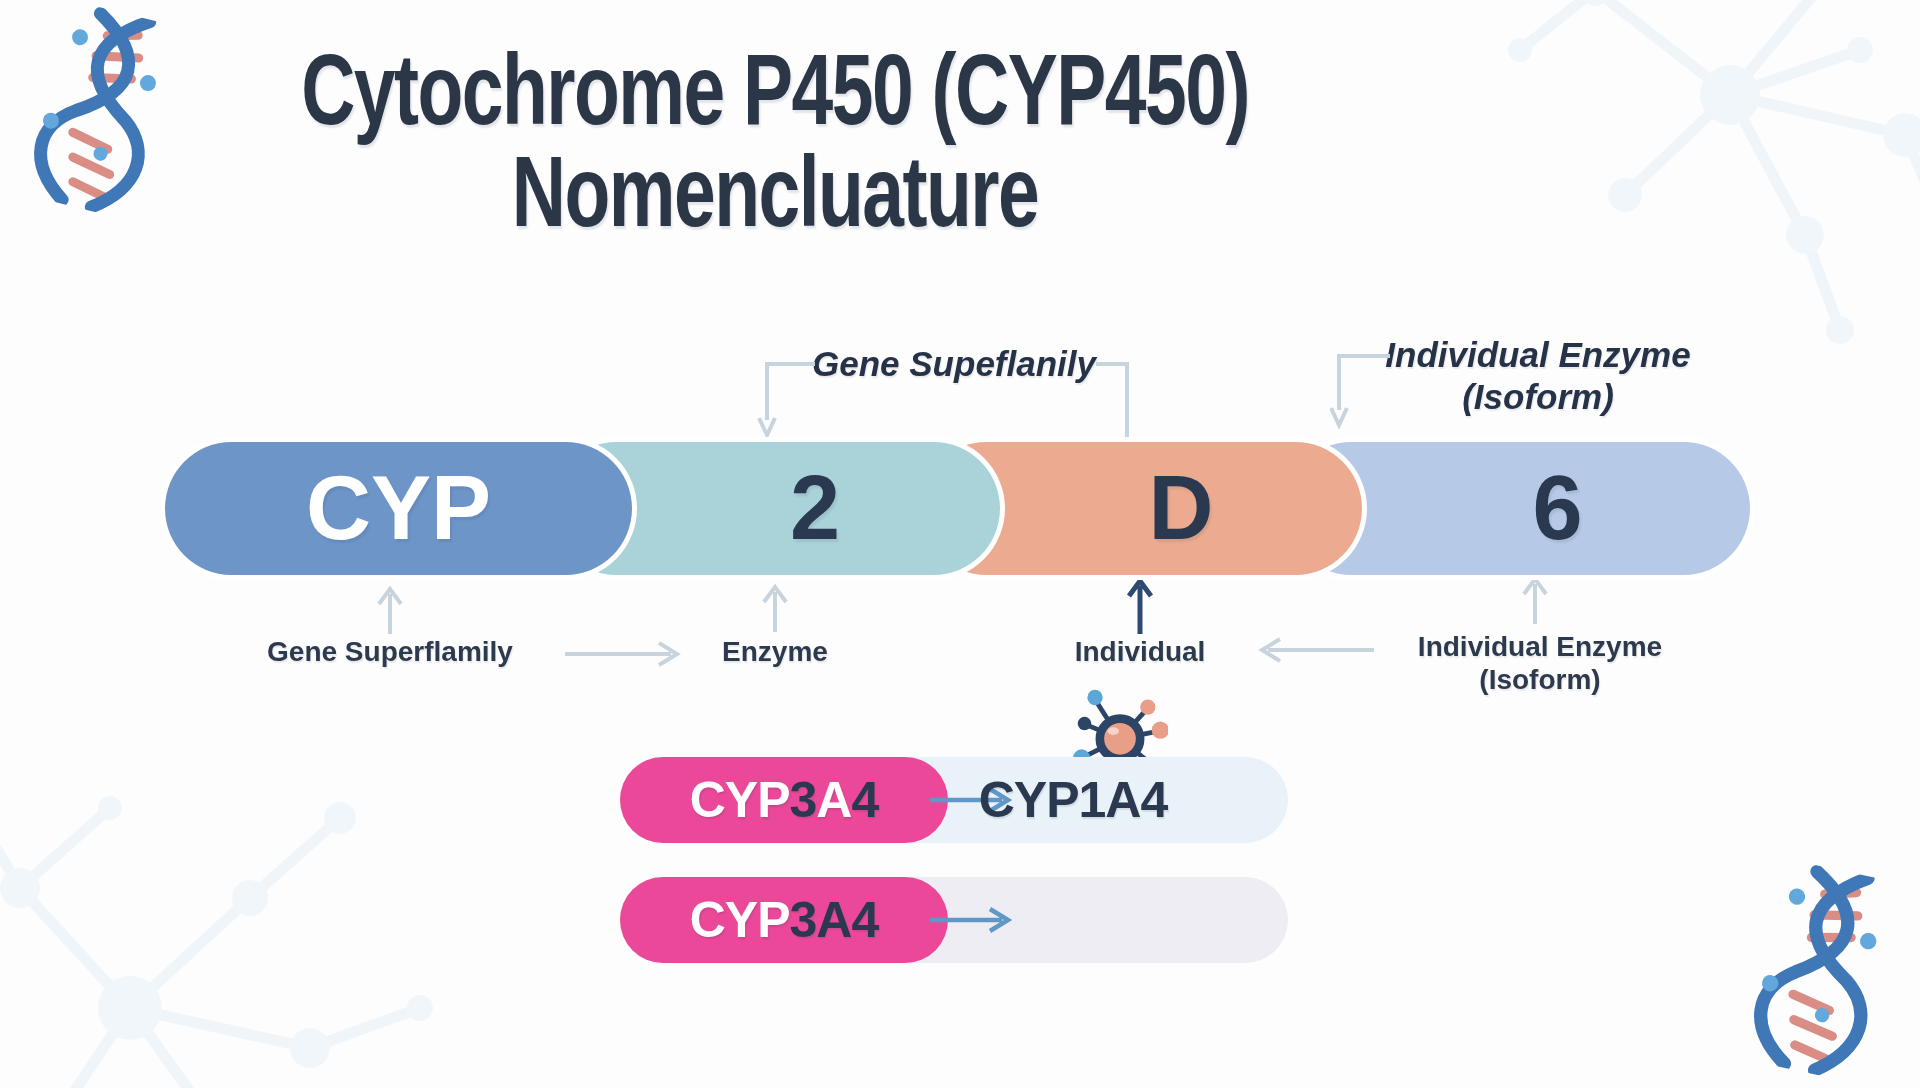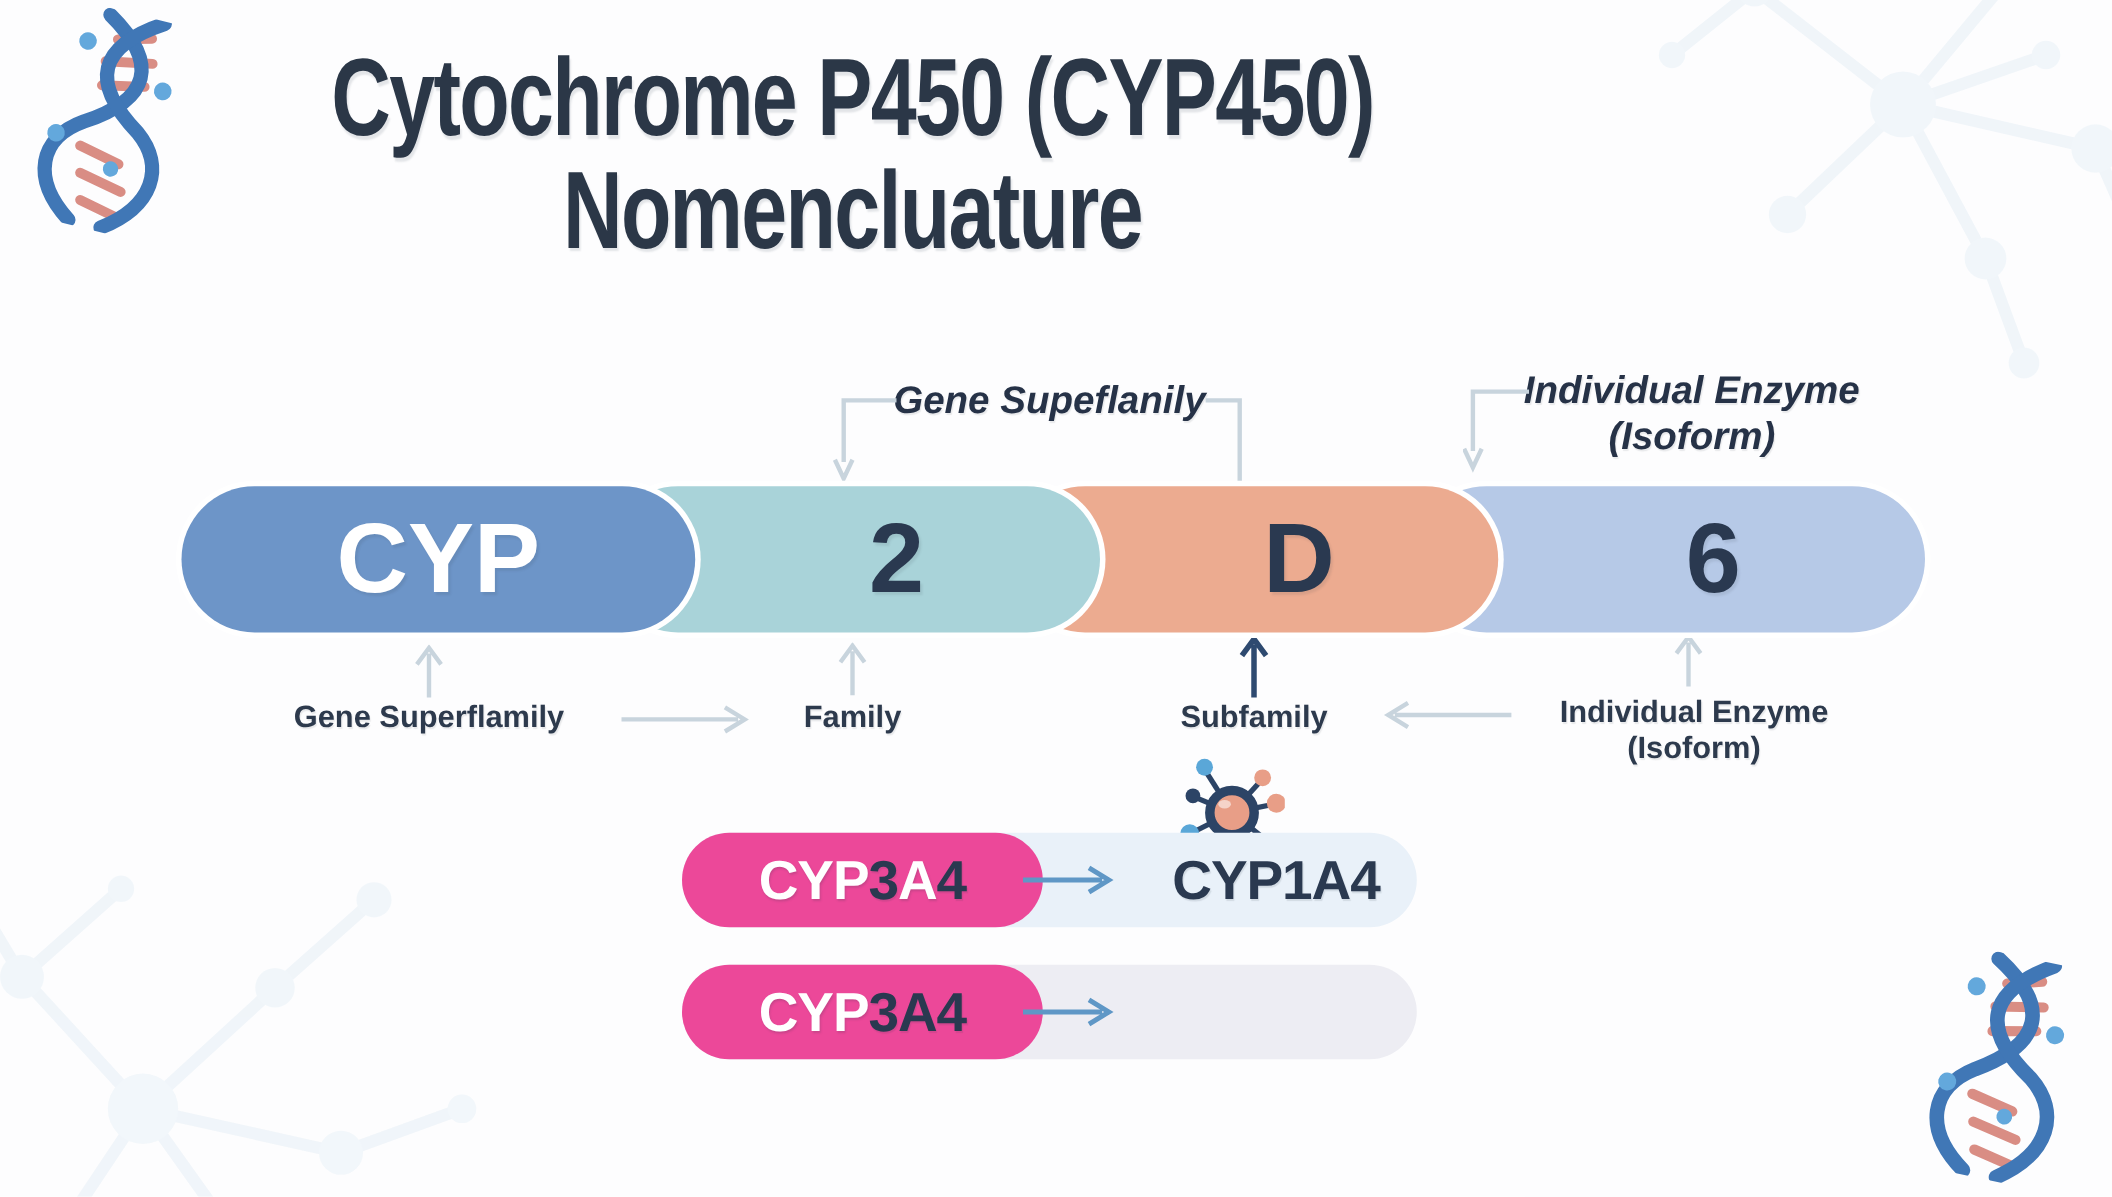--- a/index.html
+++ b/index.html
@@ -46,21 +46,21 @@
   #bot-enzyme{left:1540px;top:630px;transform:translateX(-50%);text-align:center;line-height:1.18;}
   .conn{position:absolute;}
   
   .ex-outer{position:absolute;left:620px;width:668px;height:86px;border-radius:43px;}
   .ex-left{
     position:absolute;left:620px;width:328px;height:86px;border-radius:43px;
     background:#ec4899;display:flex;align-items:center;justify-content:center;
     font-weight:bold;font-size:50px;letter-spacing:-1px;
   }
   .ex-right{
-    position:absolute;left:1160px;transform:translateX(-50%);height:86px;line-height:86px;
+    position:absolute;left:1073px;transform:translateX(-50%);height:86px;line-height:86px;
     font-weight:bold;font-size:50px;letter-spacing:-1px;color:#2a3950;white-space:nowrap;
     text-shadow:1px 2px 1px rgba(45,55,72,.12);
   }
   #ex1-outer{top:757px;background:#e9f1f9;}
   #ex2-outer{top:877px;background:#ededf3;}
   #ex1-left{top:757px;} #ex2-left{top:877px;}
   #ex1-right{top:757px;} #ex2-right{top:877px;}
   #ex1-arrow{left:928px;top:785px;} #ex2-arrow{left:928px;top:905px;}
   .part-white{color:#ffffff;text-shadow:1px 2px 2px rgba(45,55,72,.18);}
   .part-navy{color:#2a3950;text-shadow:1px 2px 1px rgba(45,55,72,.12);}
@@ -194,22 +194,22 @@
     <path d="M17,56 L17,8 M6,18 L17,3 L28,18" fill="none" stroke="#2e4a70" stroke-width="5"></path>
   </svg>
   <svg class="conn" style="left:1518px;top:576px;" width="34" height="50" viewBox="0 0 34 50">
     <path d="M17,48 L17,8 M6,18 L17,3 L28,18" fill="none" stroke="#c8d4dd" stroke-width="4"></path>
   </svg>
 
   <div class="lbl lbl-bottom" id="bot-superfamily">Gene Superflamily</div>
   <svg class="conn" style="left:563px;top:640px;" width="124" height="28" viewBox="0 0 124 28">
     <path d="M2,14 L108,14 M96,3 L114,14 L96,25" fill="none" stroke="#c8d4dd" stroke-width="4"></path>
   </svg>
-  <div class="lbl lbl-bottom" id="bot-family">Family</div>
-  <div class="lbl lbl-bottom" id="bot-subfamily">Subfamily</div>
+  <div class="lbl lbl-bottom" id="bot-family">Enzyme</div>
+  <div class="lbl lbl-bottom" id="bot-subfamily">Individual</div>
   <svg class="conn" style="left:1252px;top:636px;" width="124" height="28" viewBox="0 0 124 28">
     <path d="M122,14 L16,14 M28,3 L10,14 L28,25" fill="none" stroke="#c8d4dd" stroke-width="4"></path>
   </svg>
   <div class="lbl lbl-bottom" id="bot-enzyme">
     <div>Individual Enzyme</div>
     <div>(Isoform)</div>
   </div>
 
   <svg class="molecule" width="96" height="96" viewBox="0 0 100 100">
     <g stroke="#2c4466" stroke-width="5">

